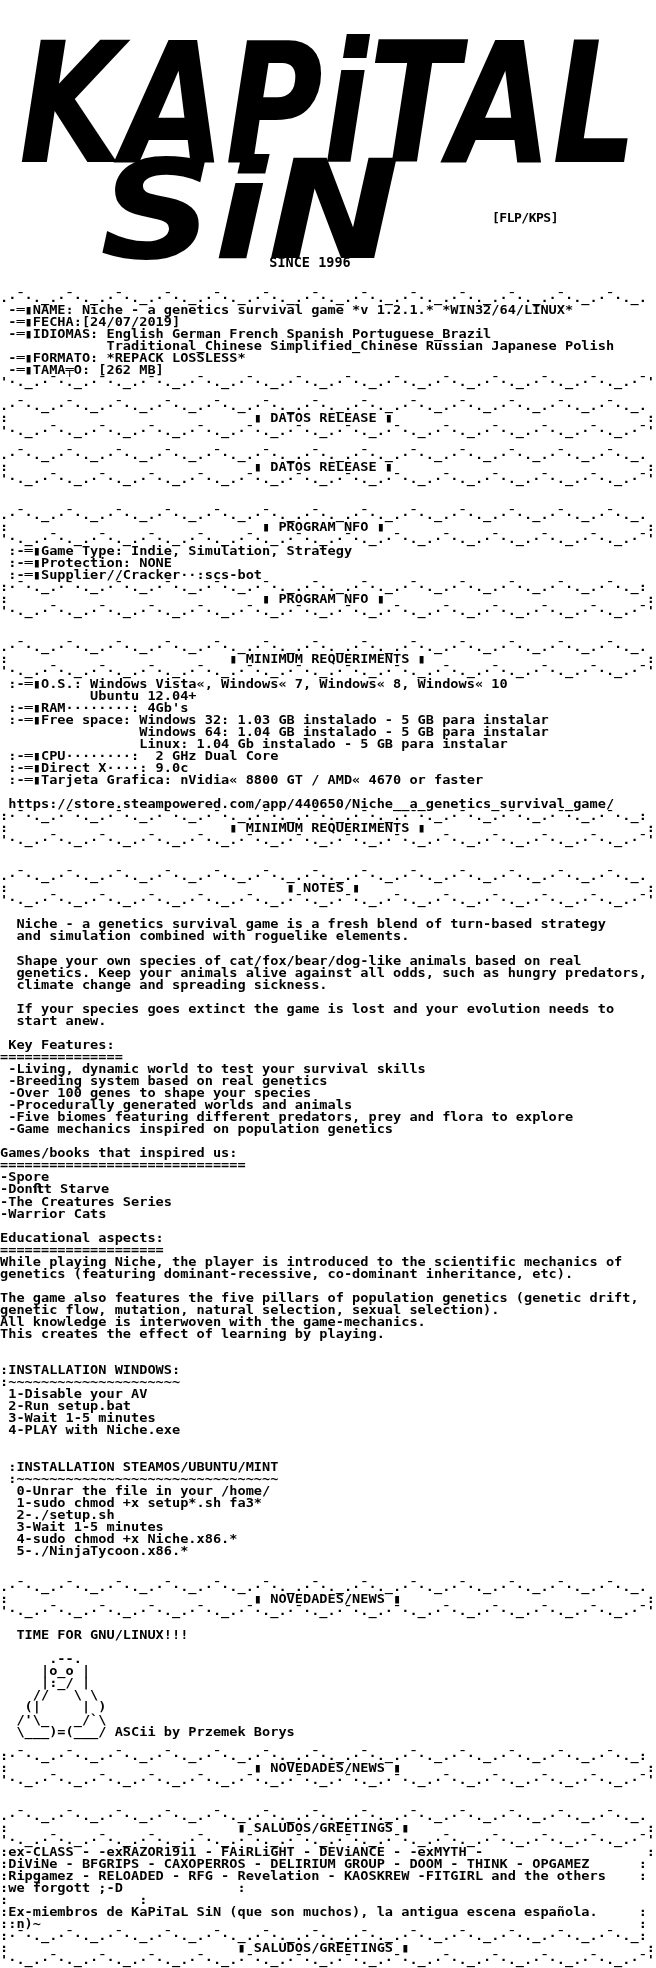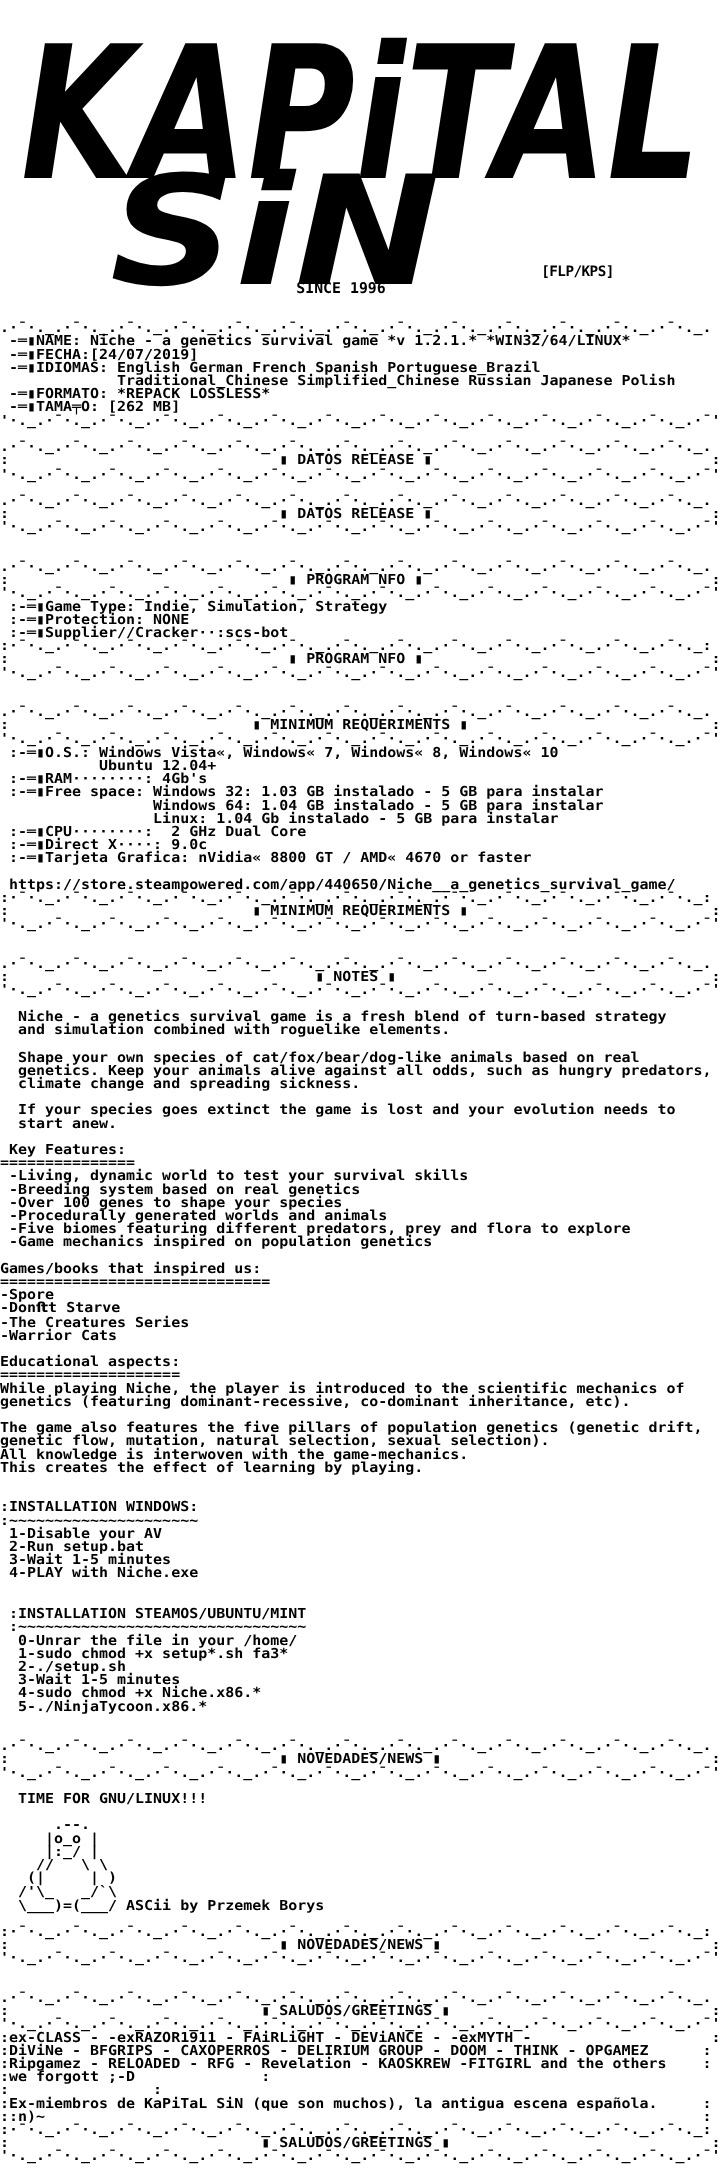--- a/index.html
+++ b/index.html
@@ -21,21 +21,21 @@
     height: 292px;
   }
   .logo-svg text {
     font-family: "DejaVu Sans", sans-serif;
     font-weight: bold;
     font-style: italic;
     fill: #000000;
   }
   .crew-tag {
     position: absolute;
-    top: 240px;
+    top: 210px;
     right: 6px;
     font: bold 13px "DejaVu Sans Mono", monospace;
     letter-spacing: -0.5px;
   }
   .since-label {
     position: absolute;
     top: 254px;
     left: 0;
     width: 620px;
     text-align: center;

